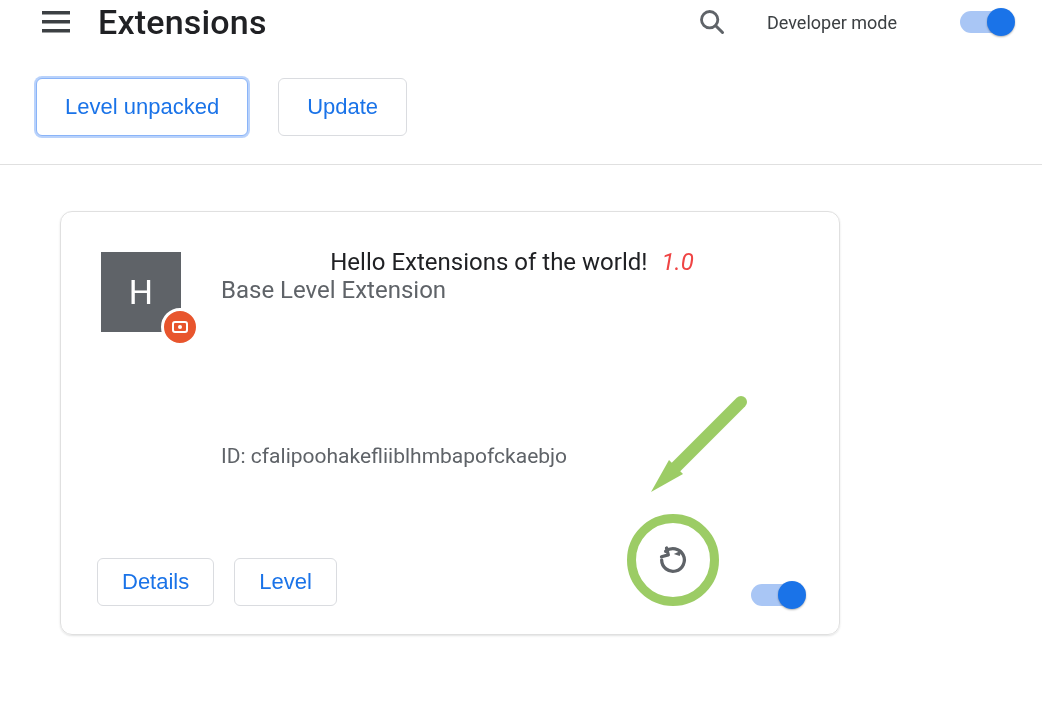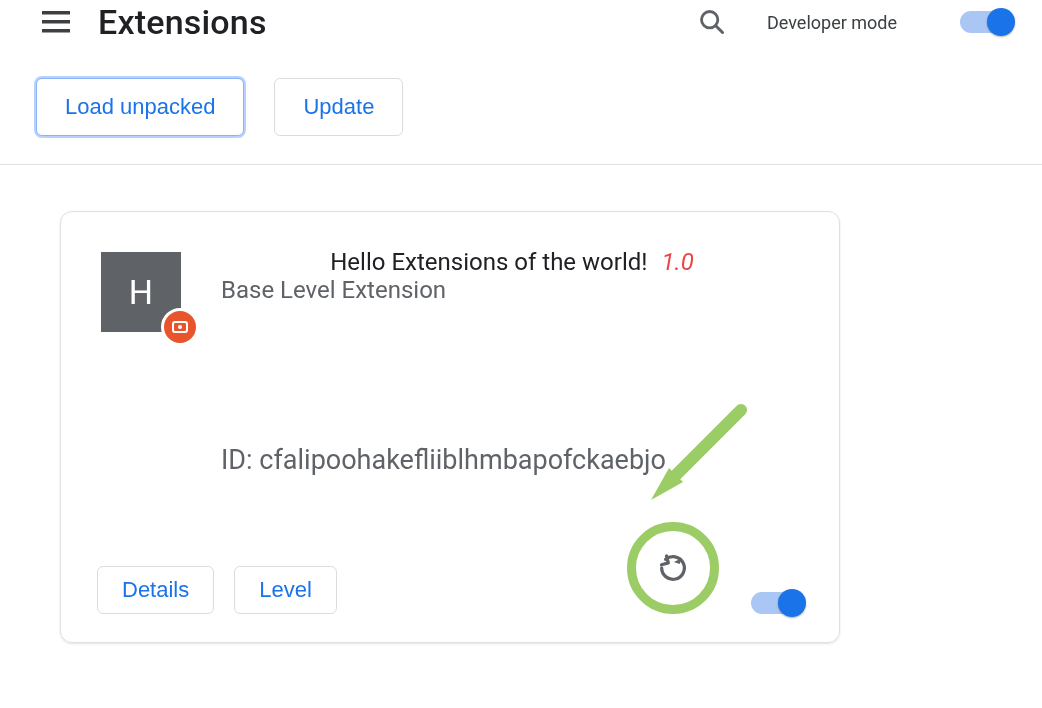--- a/index.html
+++ b/index.html
@@ -128,21 +128,21 @@
     justify-content: center;
   }
   .ext-title { color: #202124; font-weight: 400; }
   .ext-version { color: #ef4444; font-style: italic; }
   .ext-desc {
     font-size: 24px;
     color: #5f6368;
   }
   .ext-id {
     margin-top: 140px;
-    font-size: 27px;
+    font-size: 21px;
     color: #5f6368;
   }
   .card-bottom {
     display: flex;
     align-items: flex-end;
     gap: 20px;
     margin-top: 46px;
   }
   .card-bottom .btn {
     padding: 10px 24px;
@@ -208,21 +208,21 @@
       <line x1="15.2" y1="15.2" x2="21" y2="21" stroke="#5f6368" stroke-width="2.6" stroke-linecap="round"></line>
     </svg>
   </div>
   <div class="dev-mode-label">Developer mode</div>
   <div class="toggle on">
     <div class="knob"></div>
   </div>
 </div>
 
 <div class="action-bar">
-  <button class="btn focused">Load unpacked</button>
+  <button class="btn focused">Level unpacked</button>
   <button class="btn">Update</button>
 </div>
 
 <div class="card-area">
   <div class="card">
     <div class="card-top">
       <div class="ext-icon">
         <span>H</span>
         <div class="corner-badge">
           <svg width="18" height="14" viewBox="0 0 18 14">

